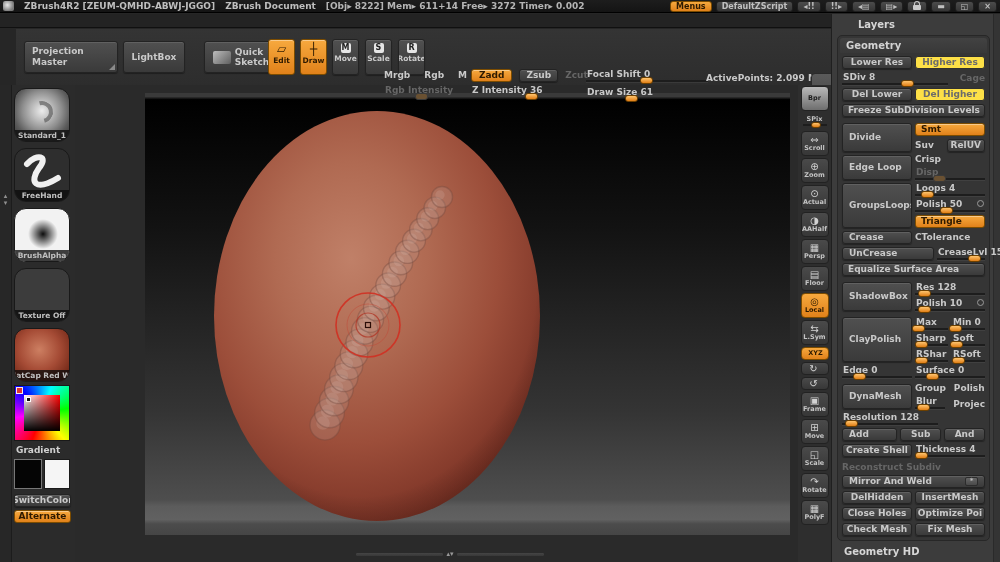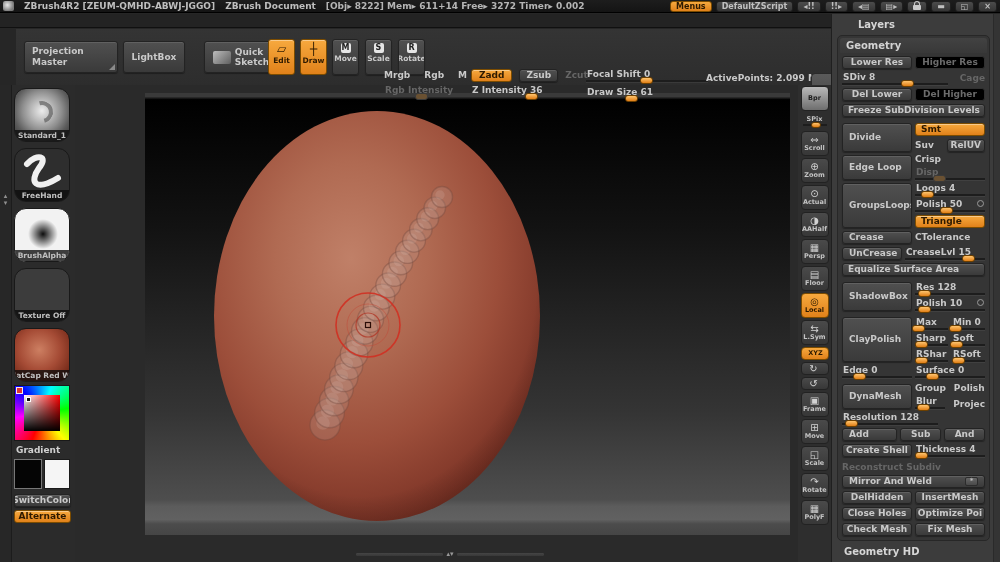--- a/index.html
+++ b/index.html
@@ -4,21 +4,21 @@
 <style>
 *{margin:0;padding:0;box-sizing:border-box}
 html,body{width:1000px;height:562px;overflow:hidden}
 body{font-family:"DejaVu Sans",sans-serif;background:#262626;color:#c4c4c4}
 #app{position:relative;width:1000px;height:562px;overflow:hidden}
 .abs{position:absolute}
 
 
 .btn{display:inline-flex;align-items:center;justify-content:center;background:linear-gradient(#505050,#3a3a3a);border:1px solid #232323;border-radius:3px;box-shadow:inset 0 1px 0 rgba(255,255,255,.10),0 1px 1px rgba(0,0,0,.35);color:#c9c9c9;font-size:9px;font-weight:bold;line-height:1;white-space:nowrap;overflow:hidden}
 .btn.orange{background:linear-gradient(#f7a93e,#e0811a);color:#2e1a00;border-color:#7c4c00;box-shadow:inset 0 1px 0 rgba(255,255,255,.4)}
-.btn.dis{background:#000000;border-color:#303030;color:#6b6b6b;box-shadow:none}
+.btn.dis{background:#fde047;border-color:#303030;color:#6b6b6b;box-shadow:none}
 .flat{color:#c9c9c9;font-size:9px;font-weight:bold;line-height:1;white-space:nowrap;display:inline-flex;align-items:center}
 .flat.dis{color:#666}
 .slider{position:relative;font-size:9px;font-weight:bold;color:#c9c9c9;height:13px;min-width:0}
 .slider .lbl{position:relative;z-index:1;padding-left:1px;white-space:nowrap}
 .slider .trk{position:absolute;left:0;right:0;bottom:0;height:2px;background:#1d1d1d;box-shadow:0 1px 0 rgba(255,255,255,.06)}
 .slider .kn{position:absolute;bottom:-2px;width:13px;height:7px;border-radius:3px;background:linear-gradient(#ffc46e,#e07e15);border:1px solid #6d4000;left:calc(var(--f,50)*1% - 7px);z-index:2}
 .slider.dis{color:#666}
 .slider.dis .kn{background:#6a5132;border-color:#3a3a3a}
 .slider .ring{position:absolute;right:1px;top:1px;width:7px;height:7px;border:1px solid #999;border-radius:50%;z-index:2}
 
@@ -514,21 +514,21 @@
           </span>
           <span class="btn orange" style="justify-content:flex-start;padding-left:5px">Triangle</span>
         </span>
       </div>
 
       <div class="g-row">
         <span class="btn" style="width:70px;flex:none;justify-content:flex-start;padding-left:6px">Crease</span>
         <span class="flat f1">CTolerance</span>
       </div>
       <div class="g-row">
-        <span class="btn" style="width:60px;flex:none;justify-content:flex-start;padding-left:6px">UnCrease</span>
+        <span class="btn" style="width:92px;flex:none;justify-content:flex-start;padding-left:6px">UnCrease</span>
         <span class="slider f1" style="--f:80">
           <span class="lbl">CreaseLvl 15</span>
           <span class="trk"></span><span class="kn"></span>
         </span>
       </div>
       <div class="g-row">
         <span class="btn f1" style="justify-content:flex-start;padding-left:5px">Equalize Surface Area</span>
       </div>
       <div class="gap6"></div>
 

